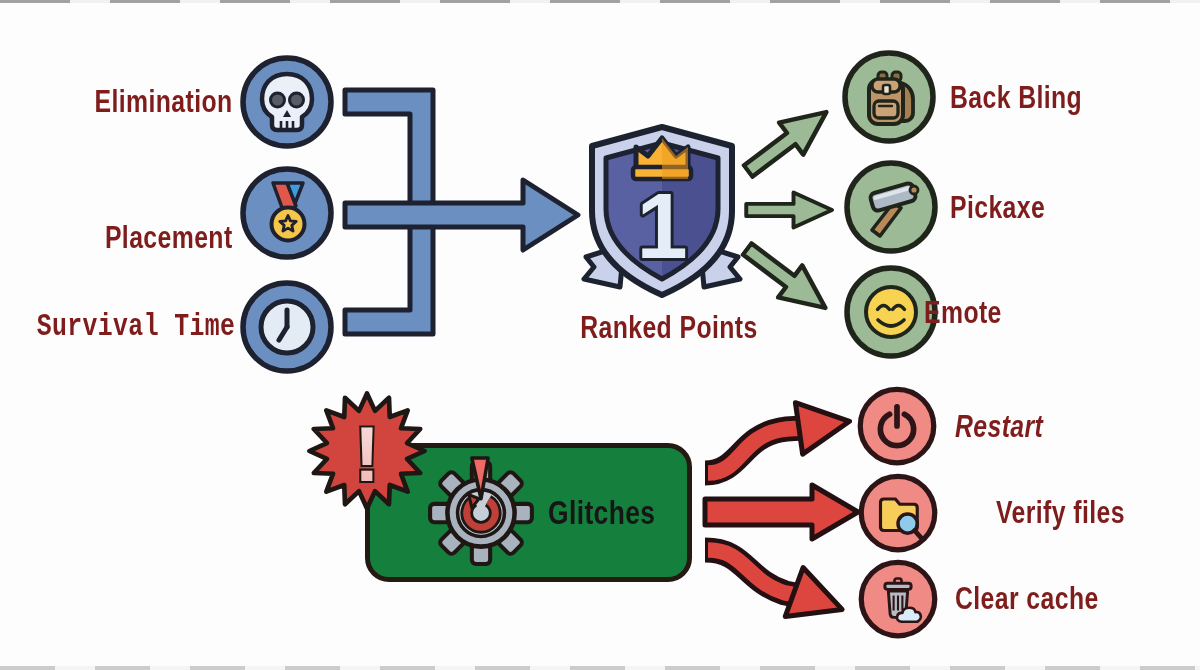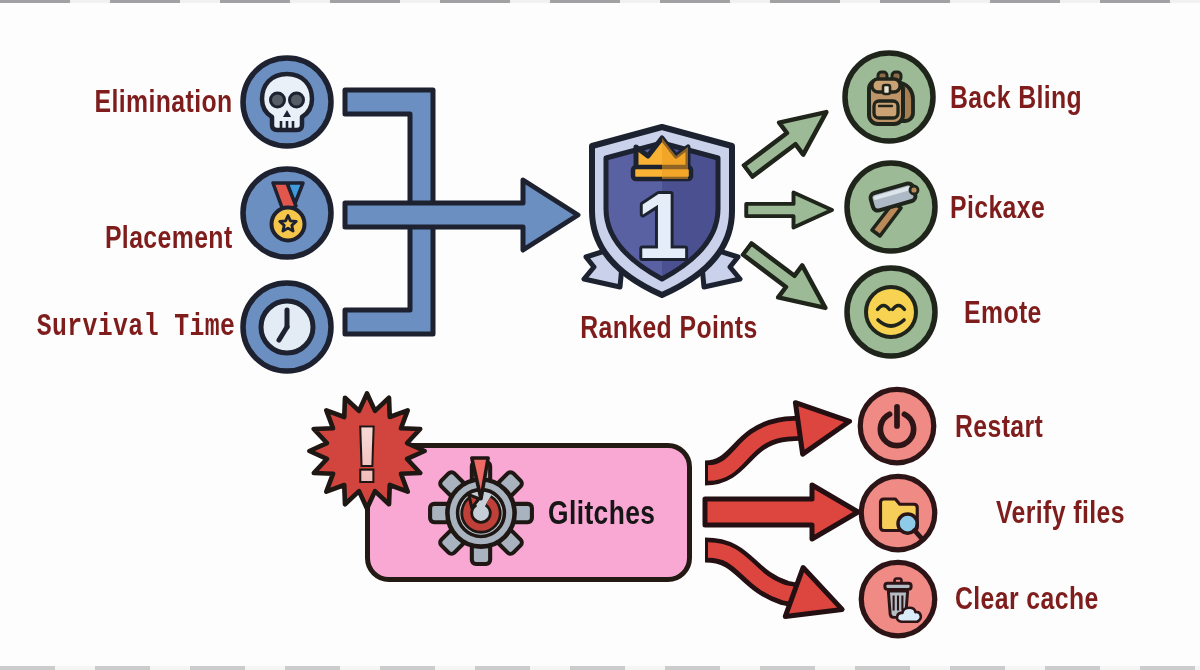--- a/index.html
+++ b/index.html
@@ -12,21 +12,21 @@
     white-space:nowrap;line-height:34px;
   }
   .lbl{display:inline-block;transform:scaleX(0.8);transform-origin:left center;letter-spacing:0.5px;}
   .label-right{text-align:right;}
   .label-right .lbl{transform-origin:right center;}
   .label-center{text-align:left;width:210px;}
   .label-center .lbl{transform-origin:center center;}
   .abs{position:absolute;}
   .glitch-box{
     position:absolute;left:365px;top:443px;width:317px;height:129px;
-    background:#f9a8d4;border:5px solid #241a14;border-radius:24px;
+    background:#15803d;border:5px solid #241a14;border-radius:24px;
   }
   .glitch-label{position:absolute;left:178px;top:46px;font-weight:bold;font-size:33px;color:#161616;white-space:nowrap;}
   .edge-artifact{position:absolute;left:0;width:1200px;pointer-events:none;}
   .edge-top{top:0;height:3px;background:repeating-linear-gradient(90deg,rgba(50,50,55,.45) 0 70px,rgba(50,50,55,.06) 70px 110px);}
   .edge-bottom{top:666px;height:4px;background:repeating-linear-gradient(90deg,rgba(90,90,95,.30) 0 55px,rgba(90,90,95,.05) 55px 95px);}
 </style>
 </head>
 <body>
 
 <div class="canvas">
@@ -117,21 +117,21 @@
   <svg class="abs" style="left:843px;top:264px;" width="96" height="96" viewBox="0 0 96 96">
     <circle cx="48" cy="48" r="44" fill="#9cba95" stroke="#20251c" stroke-width="5.5"></circle>
     <circle cx="48" cy="48" r="25" fill="#f7d351" stroke="#20251c" stroke-width="4"></circle>
     <path d="M34.5,45.5 q6,-8 12,0" fill="none" stroke="#20251c" stroke-width="3.4" stroke-linecap="round"></path>
     <path d="M49.5,45.5 q6,-8 12,0" fill="none" stroke="#20251c" stroke-width="3.4" stroke-linecap="round"></path>
     <path d="M35,56 q13,12 26,0" fill="none" stroke="#20251c" stroke-width="3.6" stroke-linecap="round"></path>
   </svg>
 
   <div class="label" style="left:950px;top:191px;"><span class="lbl">Pickaxe</span></div>
   <div class="label" style="left:950px;top:81px;"><span class="lbl">Back Bling</span></div>
-  <div class="label" style="left:964px;top:296px;"><span class="lbl">Emote</span></div>
+  <div class="label" style="left:924px;top:296px;"><span class="lbl">Emote</span></div>
 
   <div class="glitch-box">
     <svg class="abs" style="left:55px;top:8px;" width="112" height="112" viewBox="0 0 110 110">
       <g fill="#a9b3bf" stroke="#1e1713" stroke-width="4">
         <rect x="46" y="6" width="18" height="22" rx="4" transform="rotate(45 55 56)"></rect>
         <rect x="46" y="6" width="18" height="22" rx="4" transform="rotate(90 55 56)"></rect>
         <rect x="46" y="6" width="18" height="22" rx="4" transform="rotate(135 55 56)"></rect>
         <rect x="46" y="6" width="18" height="22" rx="4" transform="rotate(180 55 56)"></rect>
         <rect x="46" y="6" width="18" height="22" rx="4" transform="rotate(225 55 56)"></rect>
         <rect x="46" y="6" width="18" height="22" rx="4" transform="rotate(270 55 56)"></rect>
@@ -188,17 +188,17 @@
 
   <svg class="abs" style="left:856px;top:557px;" width="84" height="84" viewBox="0 0 96 96">
     <circle cx="48" cy="48" r="42" fill="#ef8a85" stroke="#2d1517" stroke-width="6"></circle>
     <path d="M44,30 v-3 q0,-2.5 2.5,-2.5 h3 q2.5,0 2.5,2.5 v3" fill="none" stroke="#2d1517" stroke-width="3"></path>
     <rect x="33" y="30" width="30" height="7" rx="3" fill="#b4bcc4" stroke="#2d1517" stroke-width="3.4"></rect>
     <path d="M37,39 h22 l-2,26 q-0.4,4 -4,4 h-10 q-3.6,0 -4,-4 z" fill="#b4bcc4" stroke="#2d1517" stroke-width="3.4" stroke-linejoin="round"></path>
     <path d="M43,44 v17 M48,44 v17 M53,44 v17" stroke="#2d1517" stroke-width="2.4"></path>
     <path d="M52,74 q-6,-1 -5,-6 q1,-5 6,-4 q1,-6 8,-6 q6,0 7,5 q5,-1 6,4 q1,4 -4,7 z" fill="#daecf9" stroke="#2d1517" stroke-width="3" stroke-linejoin="round"></path>
   </svg>
 
-  <div class="label" style="left:955px;top:410px;"><span class="lbl">Restart</span></div>
+  <div class="label" style="left:955px;top:410px;font-style:italic;"><span class="lbl">Restart</span></div>
   <div class="label" style="left:996px;top:496px;text-decoration:underline;"><span class="lbl">Verify files</span></div>
   <div class="label" style="left:955px;top:582px;"><span class="lbl">Clear cache</span></div>
 
 </div>
 
 </body></html>

